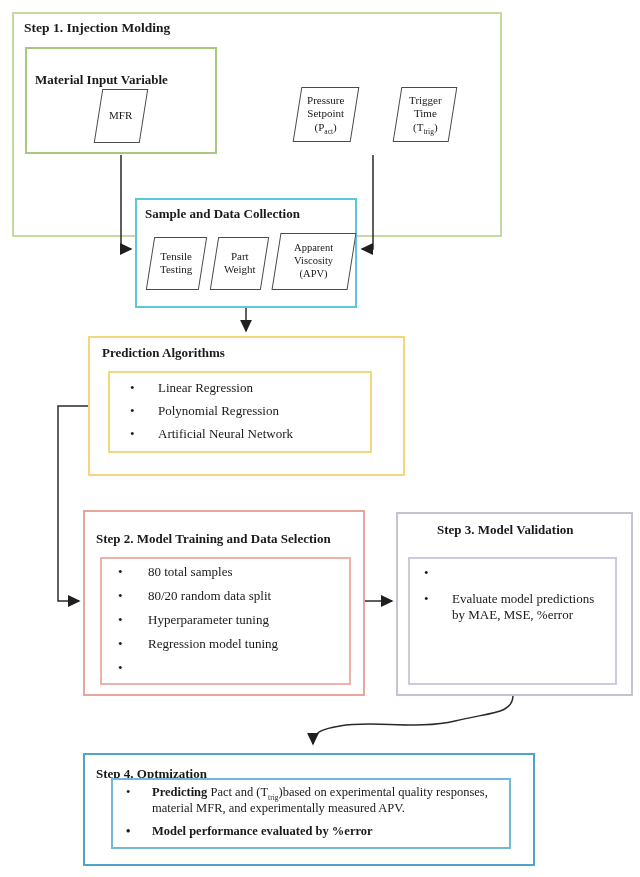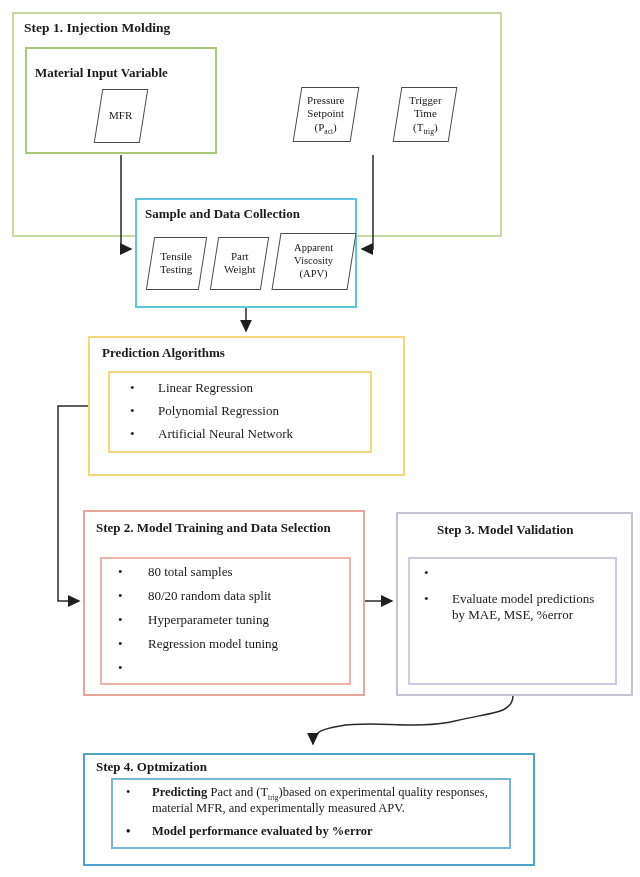--- a/index.html
+++ b/index.html
@@ -8,34 +8,34 @@
     font-family:"Liberation Serif","DejaVu Serif",serif;color:#1a1a1a;overflow:hidden;
   }
   .abs{position:absolute;box-sizing:border-box;}
   .frame{background:#ffffff;}
   .title{font-weight:bold;font-size:13px;white-space:nowrap;line-height:1.1;}
   
   .step1{left:12px;top:12px;width:490px;height:225px;border:2px solid var(--step1-border);}
   .step1 .title{position:absolute;left:10px;top:7px;font-size:13.5px;}
   .material{left:25px;top:47px;width:192px;height:107px;border:2px solid var(--input-border);}
   .pressure{left:248px;top:47px;width:249px;height:107px;border:2px solid var(--input-border);}
-  .material .title,.pressure .title{position:absolute;left:8px;top:17px;}
+  .material .title,.pressure .title{position:absolute;left:8px;top:24px;}
   .sample{left:135px;top:198px;width:222px;height:110px;border:2px solid var(--sample-border);}
   .sample .title{position:absolute;left:8px;top:7px;}
   .prediction{left:88px;top:336px;width:317px;height:140px;border:2px solid var(--prediction-border);}
   .prediction .title{position:absolute;left:12px;top:8px;}
   .prediction-inner{left:108px;top:371px;width:264px;height:82px;border:2px solid var(--prediction-border);padding-top:7px;}
   .step2{left:83px;top:510px;width:282px;height:186px;border:2px solid var(--step2-border);}
-  .step2 .title{position:absolute;left:11px;top:9px;}
+  .step2 .title{position:absolute;left:11px;top:20px;}
   .step2-inner{left:100px;top:557px;width:251px;height:128px;border:2px solid var(--step2-inner-border);padding-top:5px;}
   .step3{left:396px;top:512px;width:237px;height:184px;border:2px solid var(--step3-border);}
   .step3 .title{position:absolute;left:11px;top:9px;margin-left:28px;}
   .step3-inner{left:408px;top:557px;width:209px;height:128px;border:2px solid var(--step3-inner-border);padding-top:6px;}
   .step4{left:83px;top:753px;width:452px;height:113px;border:2px solid var(--step4-border);}
-  .step4 .title{position:absolute;left:11px;top:5px;}
+  .step4 .title{position:absolute;left:11px;top:12px;}
   .step4-inner{left:111px;top:778px;width:400px;height:71px;border:2px solid var(--step4-inner-border);padding-top:4px;}
   
   .pgram{display:flex;align-items:center;justify-content:center;
     border:1.3px solid #4a4a4a;background:#fff;transform:skewX(-9deg);}
   .pgram .ptxt{transform:skewX(9deg);text-align:center;font-size:11px;line-height:1.22;}
   sub{font-size:7.5px;line-height:0;}
   sup{font-size:8.5px;line-height:0;}
   
   .brow{display:flex;align-items:baseline;font-size:13px;}
   .bdot{flex:0 0 auto;text-align:left;}

